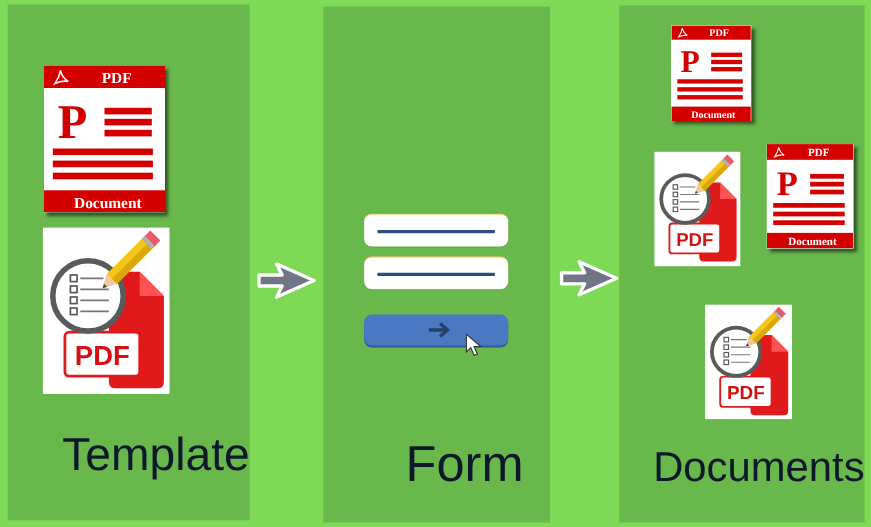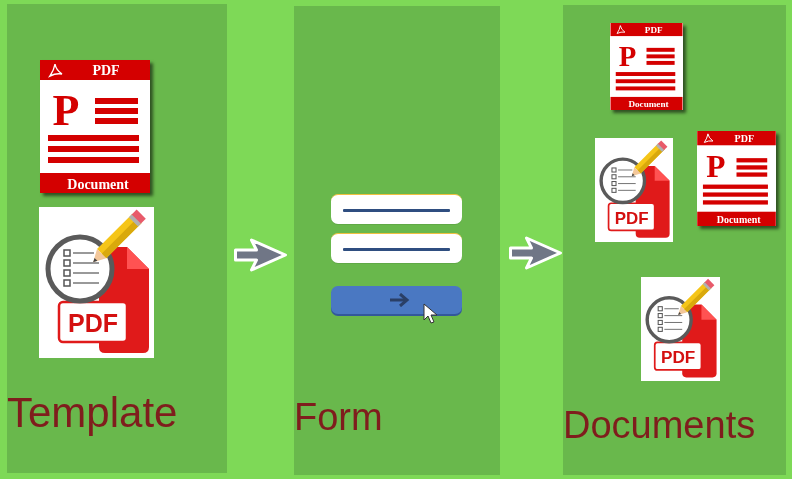--- a/index.html
+++ b/index.html
@@ -5,22 +5,22 @@
   html, body { margin: 0; padding: 0; }
   body {
     width: 792px; height: 479px; position: relative; overflow: hidden;
     background: #7ed957;
     font-family: "Liberation Sans", sans-serif;
   }
   .panel {
     position: absolute; background: #69b84c;
   }
   .panel-label {
-    position: absolute; color: #7f1d1d; font-family: "Liberation Sans", sans-serif;
-    white-space: nowrap; text-align: left; line-height: 1;
+    position: absolute; color: #0f172a; font-family: "Liberation Sans", sans-serif;
+    white-space: nowrap; text-align: right; line-height: 1;
   }
   .abs { position: absolute; }
 
   
   .pdfdoc {
     position: absolute; background: #ffffff;
     box-shadow: 3px 3px 3px rgba(0,0,0,0.55);
     overflow: hidden;
   }
   .pdfdoc svg { display: block; width: 100%; height: 100%; }
@@ -139,21 +139,21 @@
 </div>
 <div class="submit" style="left:331px; top:286px; width:131px; height:28px;">
   <svg style="left:58px; top:7px;" width="22" height="14" viewBox="0 0 22 14">
     <line x1="1" y1="7" x2="17" y2="7" stroke="#2a3f66" stroke-width="3"></line>
     <path d="M11 1 L18 7 L11 13" fill="none" stroke="#2a3f66" stroke-width="3"></path>
   </svg>
 </div>
 <svg class="abs" style="left:423px; top:303px;" width="16" height="22" viewBox="0 0 16 22">
   <path d="M1 1 L1 17 L5 13 L8 20 L11 19 L8 12 L14 12 Z" fill="#ffffff" stroke="#333" stroke-width="1"></path>
 </svg>
-<div class="panel-label" style="left:294px; width:182px; top:398px; font-size:38px;">Form</div>
+<div class="panel-label" style="left:294px; width:182px; top:398px; font-size:46px;">Form</div>
 
 <div class="abs arrow" style="left:507px; top:235px; width:57px; height:36px;">
   <svg width="57" height="36">
       <use href="#sym-arrow"></use>
     </svg>
 </div>
 
 <div class="pdfdoc" style="left:610px; top:23px; width:73px; height:87px;">
   <svg preserveAspectRatio="none">
       <use href="#sym-pdfdoc"></use>

